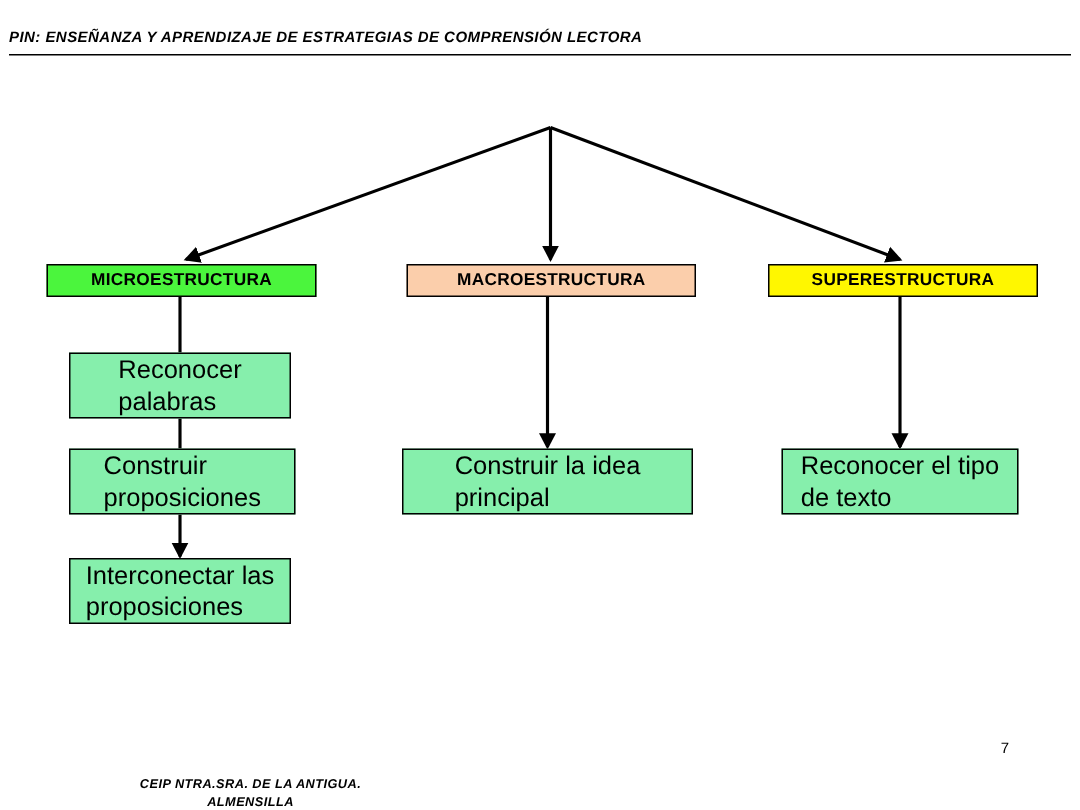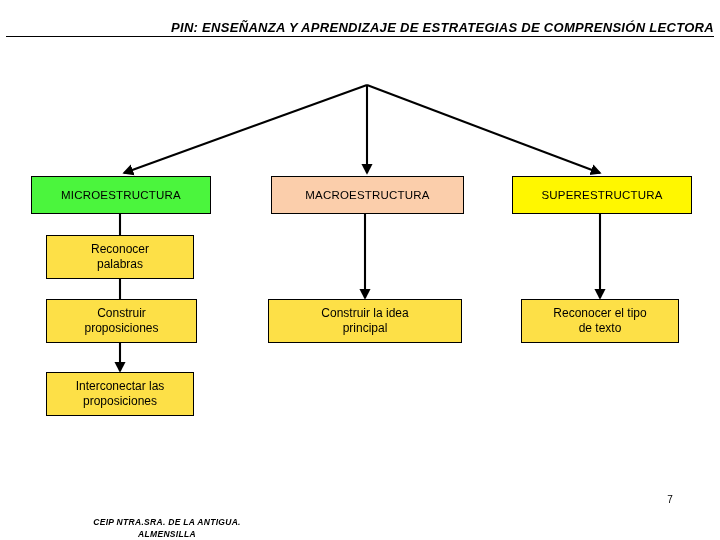--- a/index.html
+++ b/index.html
@@ -18,22 +18,22 @@
     width: 720px;
     height: 540px;
   }
 
   
   .header-text {
     position: absolute;
     left: 6px;
     top: 20px;
     width: 708px;
-    text-align: right;
-    font-size: 13px;
+    text-align: left;
+    font-size: 10px;
     font-weight: bold;
     font-style: italic;
     letter-spacing: 0.3px;
     color: #000000;
     white-space: nowrap;
   }
   .header-rule {
     position: absolute;
     left: 6px;
     top: 36px;
@@ -55,28 +55,28 @@
     display: flex;
     align-items: center;
     justify-content: center;
     font-size: 16.5px;
     color: #000000;
   }
 
   
   .cat-box {
     position: absolute;
-    height: 38px;
+    height: 22px;
     border: 1.4px solid #000000;
     box-sizing: border-box;
     display: flex;
     align-items: center;
     justify-content: center;
     font-size: 11.5px;
-    font-weight: normal;
+    font-weight: bold;
     color: #000000;
     letter-spacing: 0.2px;
   }
   #cat-micro {
     left: 31px;
     top: 176px;
     width: 180px;
     background: #4bf53d;
   }
   #cat-macro {
@@ -89,28 +89,27 @@
     left: 512px;
     top: 176px;
     width: 180px;
     background: #fff700;
   }
 
   
   .step-box {
     position: absolute;
     height: 44px;
-    background: #fde047;
+    background: #86efac;
     border: 1.3px solid #000000;
     box-sizing: border-box;
     display: flex;
     align-items: center;
     justify-content: center;
-    text-align: center;
-    font-size: 12px;
+    font-size: 17px;
     line-height: 1.25;
     color: #000000;
     white-space: pre-line;
   }
   #step-reconocer-palabras {
     left: 46px;
     top: 235px;
     width: 148px;
   }
   #step-construir-proposiciones {

